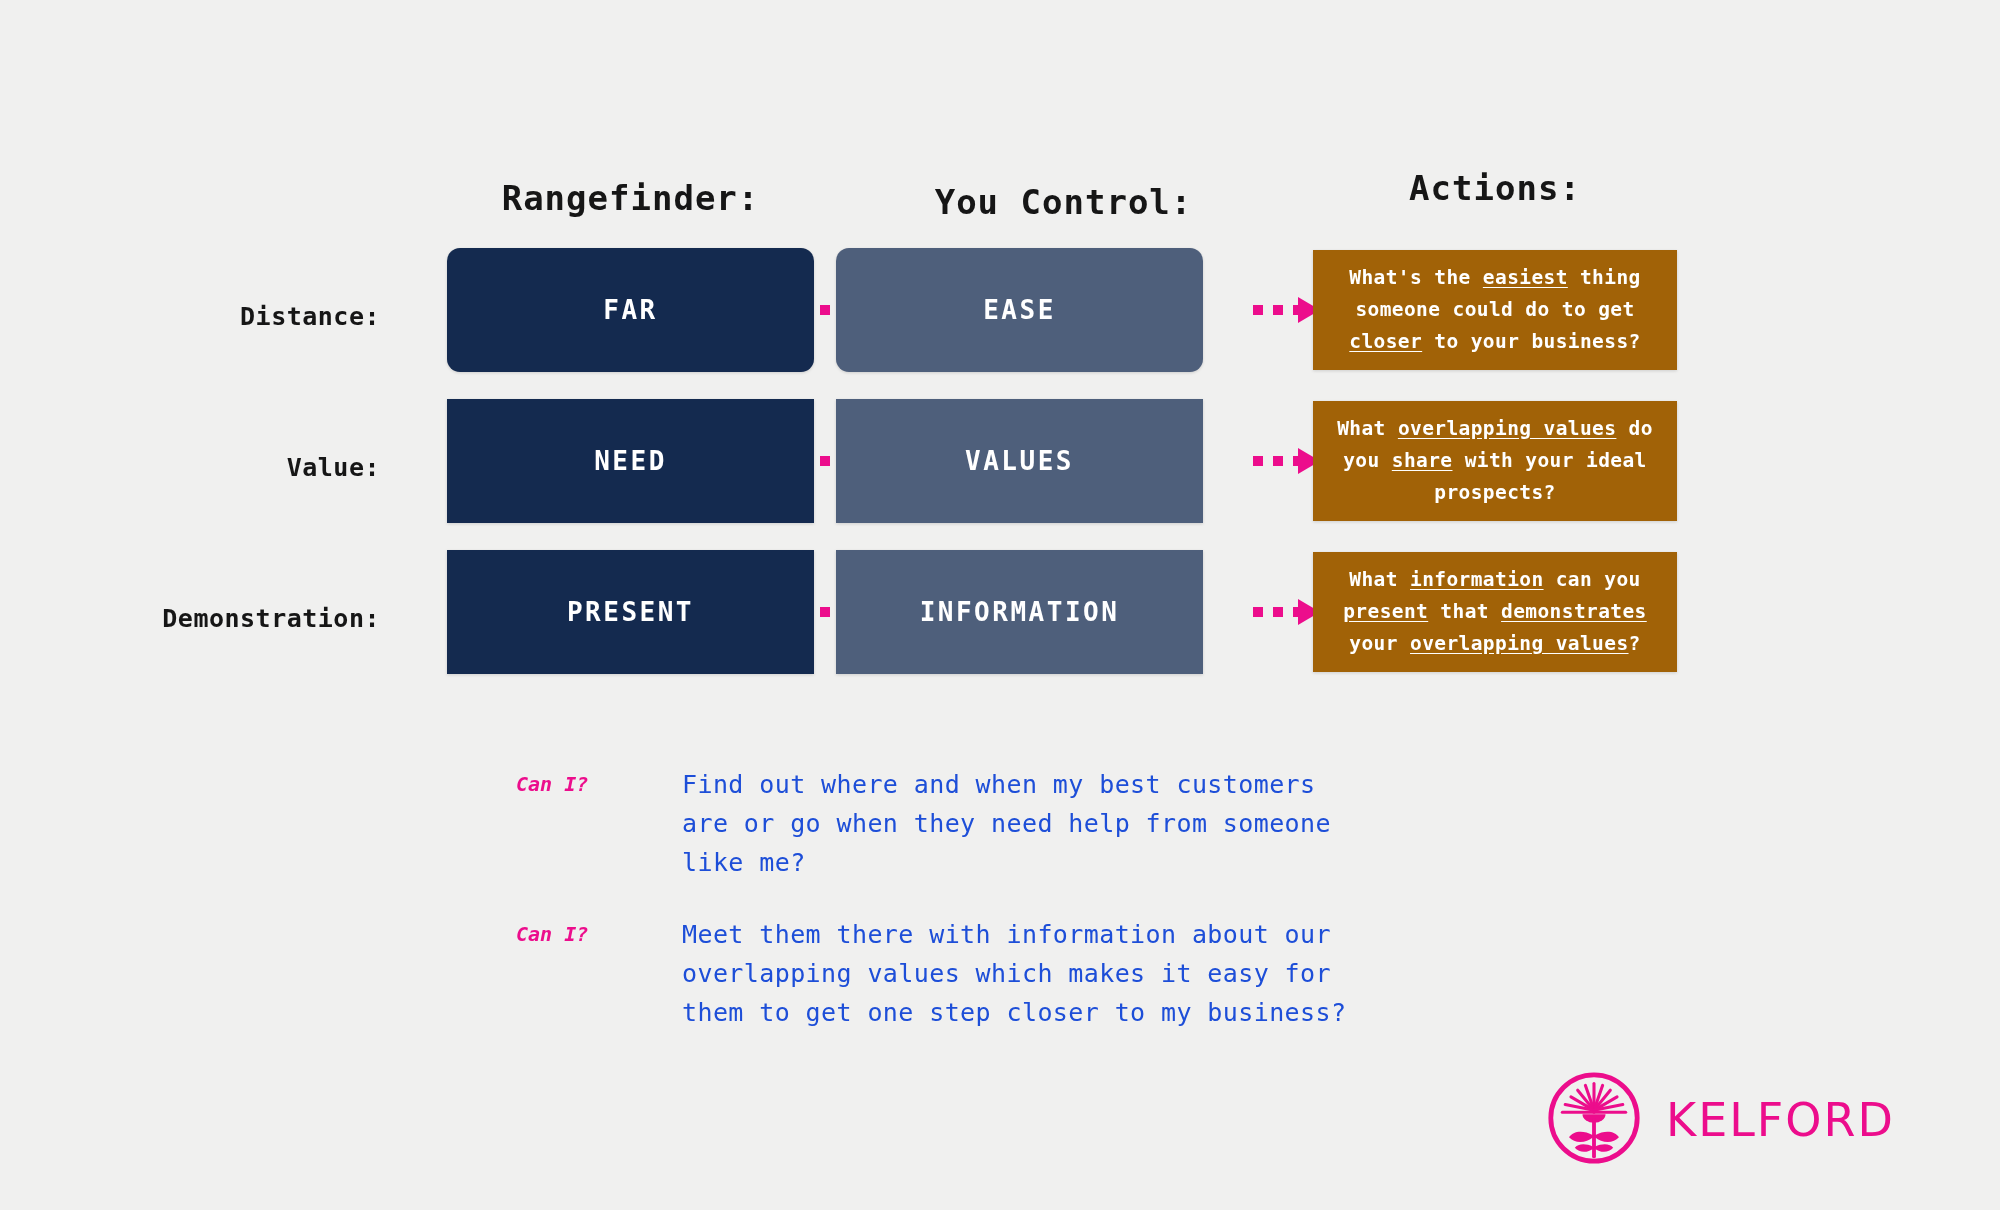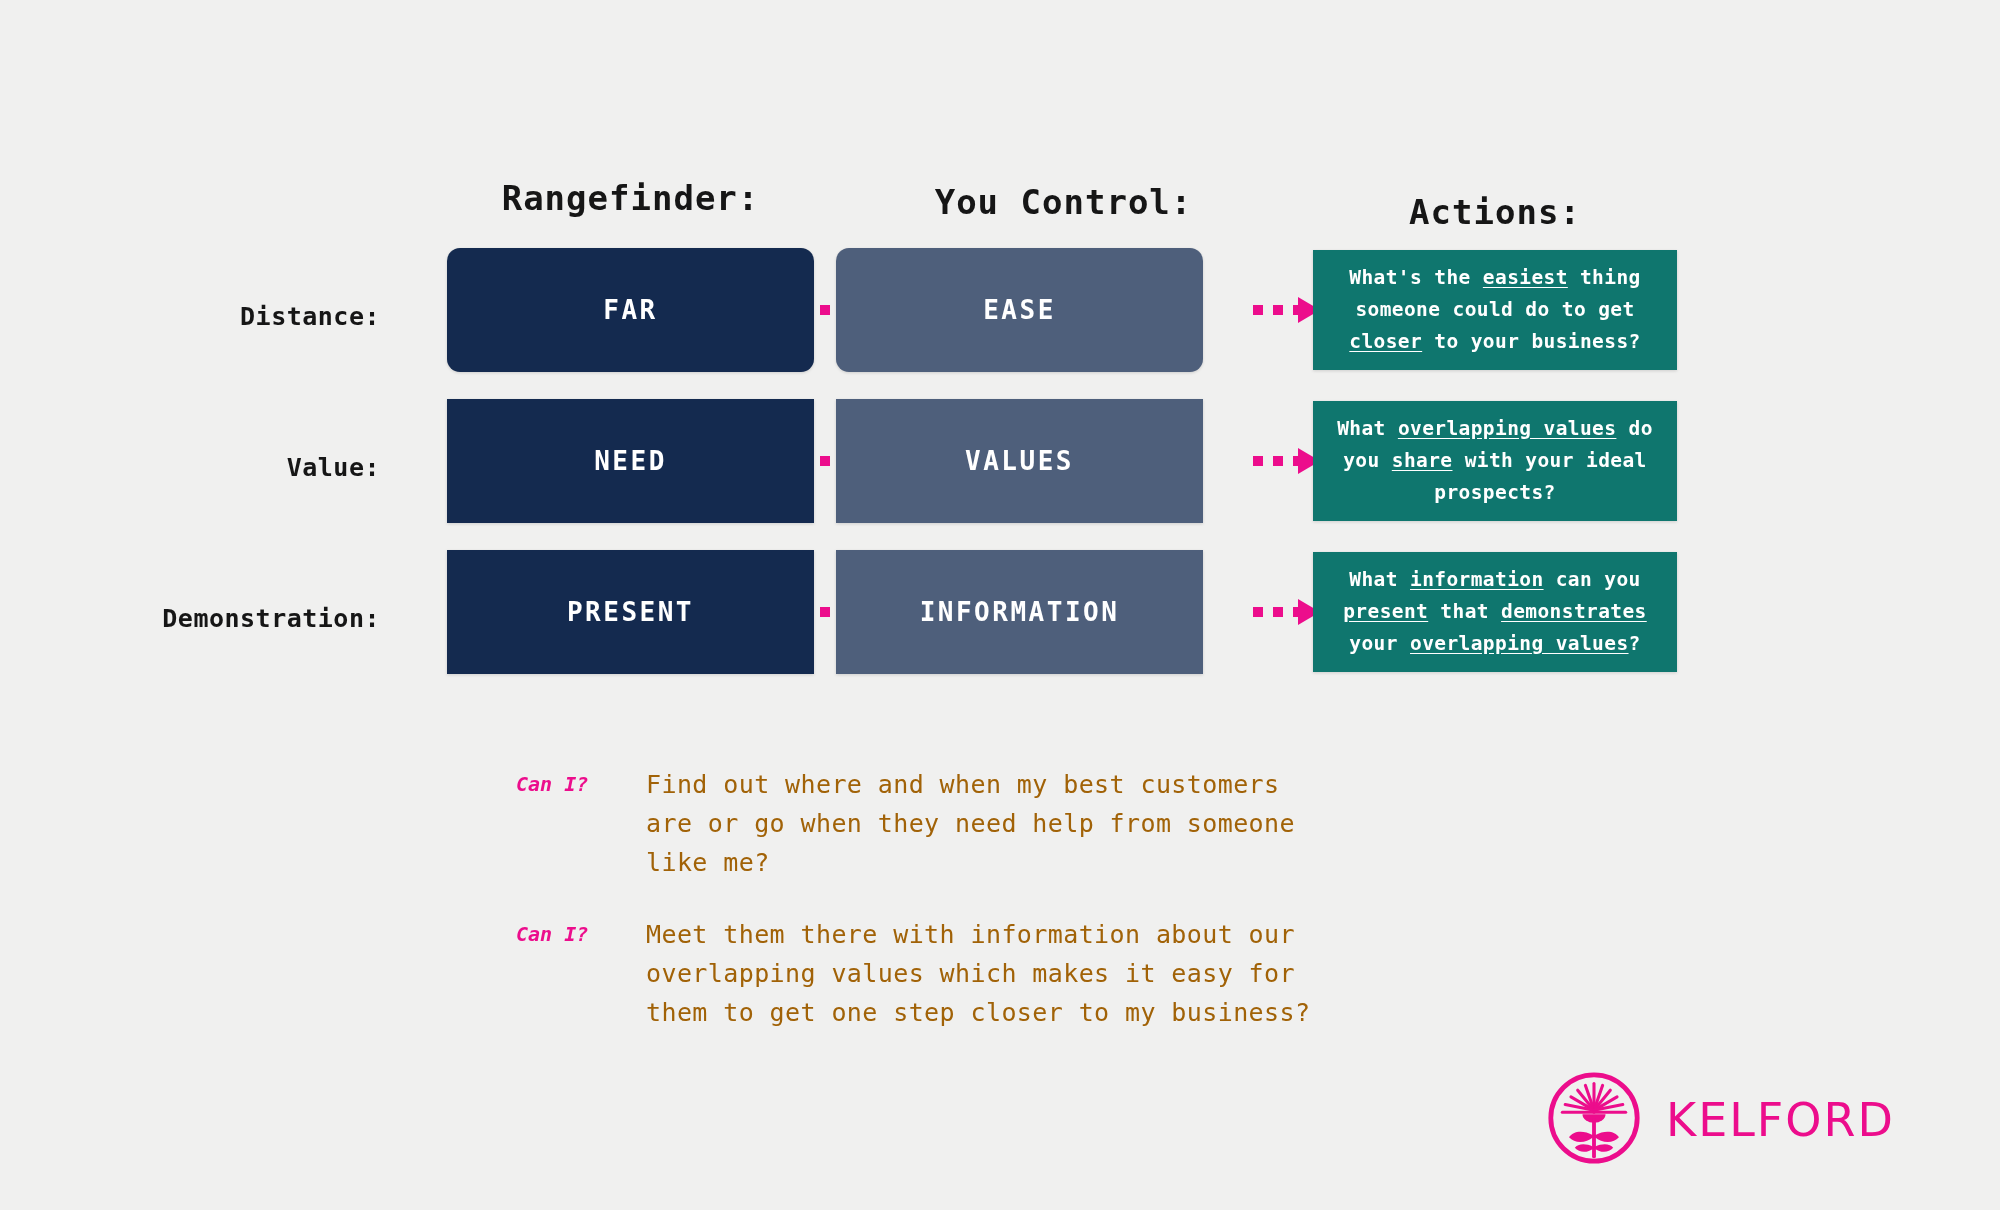--- a/index.html
+++ b/index.html
@@ -26,21 +26,21 @@
     position: absolute;
     font-size: 34px;
     font-weight: 700;
     color: #161616;
     letter-spacing: 1px;
     white-space: nowrap;
     text-align: center;
   }
   #head-rangefinder { left: 447px;  width: 367px;  top: 178px; }
   #head-control     { left: 880px;  width: 367px;  top: 182px; }
-  #head-actions     { left: 1313px; width: 364px;  top: 192px; }
+  #head-actions     { left: 1313px; width: 364px;  top: 168px; }
 
   
   .row-label {
     position: absolute;
     right: 1620px;           
     font-size: 25px;
     font-weight: 700;
     color: #161616;
     letter-spacing: 0.5px;
     white-space: nowrap;
@@ -64,21 +64,21 @@
     background: #142a4f;
   }
   .box-control {
     width: 367px;
     height: 124px;
     background: #4e5f7b;
   }
   .box-action {
     width: 364px;
     height: 120px;
-    background: #0f766e;
+    background: #a16207;
     padding: 8px 14px;
   }
   .box-label {
     color: #ffffff;
     font-size: 26px;
     font-weight: 700;
     letter-spacing: 2.5px;
   }
   .action-text {
     color: #ffffff;
@@ -144,25 +144,26 @@
   .can-tag {
     color: #ec0d8c;
     font-size: 20px;
     font-weight: 700;
     font-style: italic;
     white-space: nowrap;
     line-height: 39px;
     width: 130px;
   }
   .can-body {
-    color: #a16207;
+    color: #1d4ed8;
     font-size: 25px;
     line-height: 39px;
     letter-spacing: 0.4px;
     white-space: pre-line;
+    margin-left: 36px;
   }
 
   
   .logo {
     position: absolute;
     left: 1546px;
     top: 1070px;
     display: flex;
     align-items: center;
     gap: 24px;

